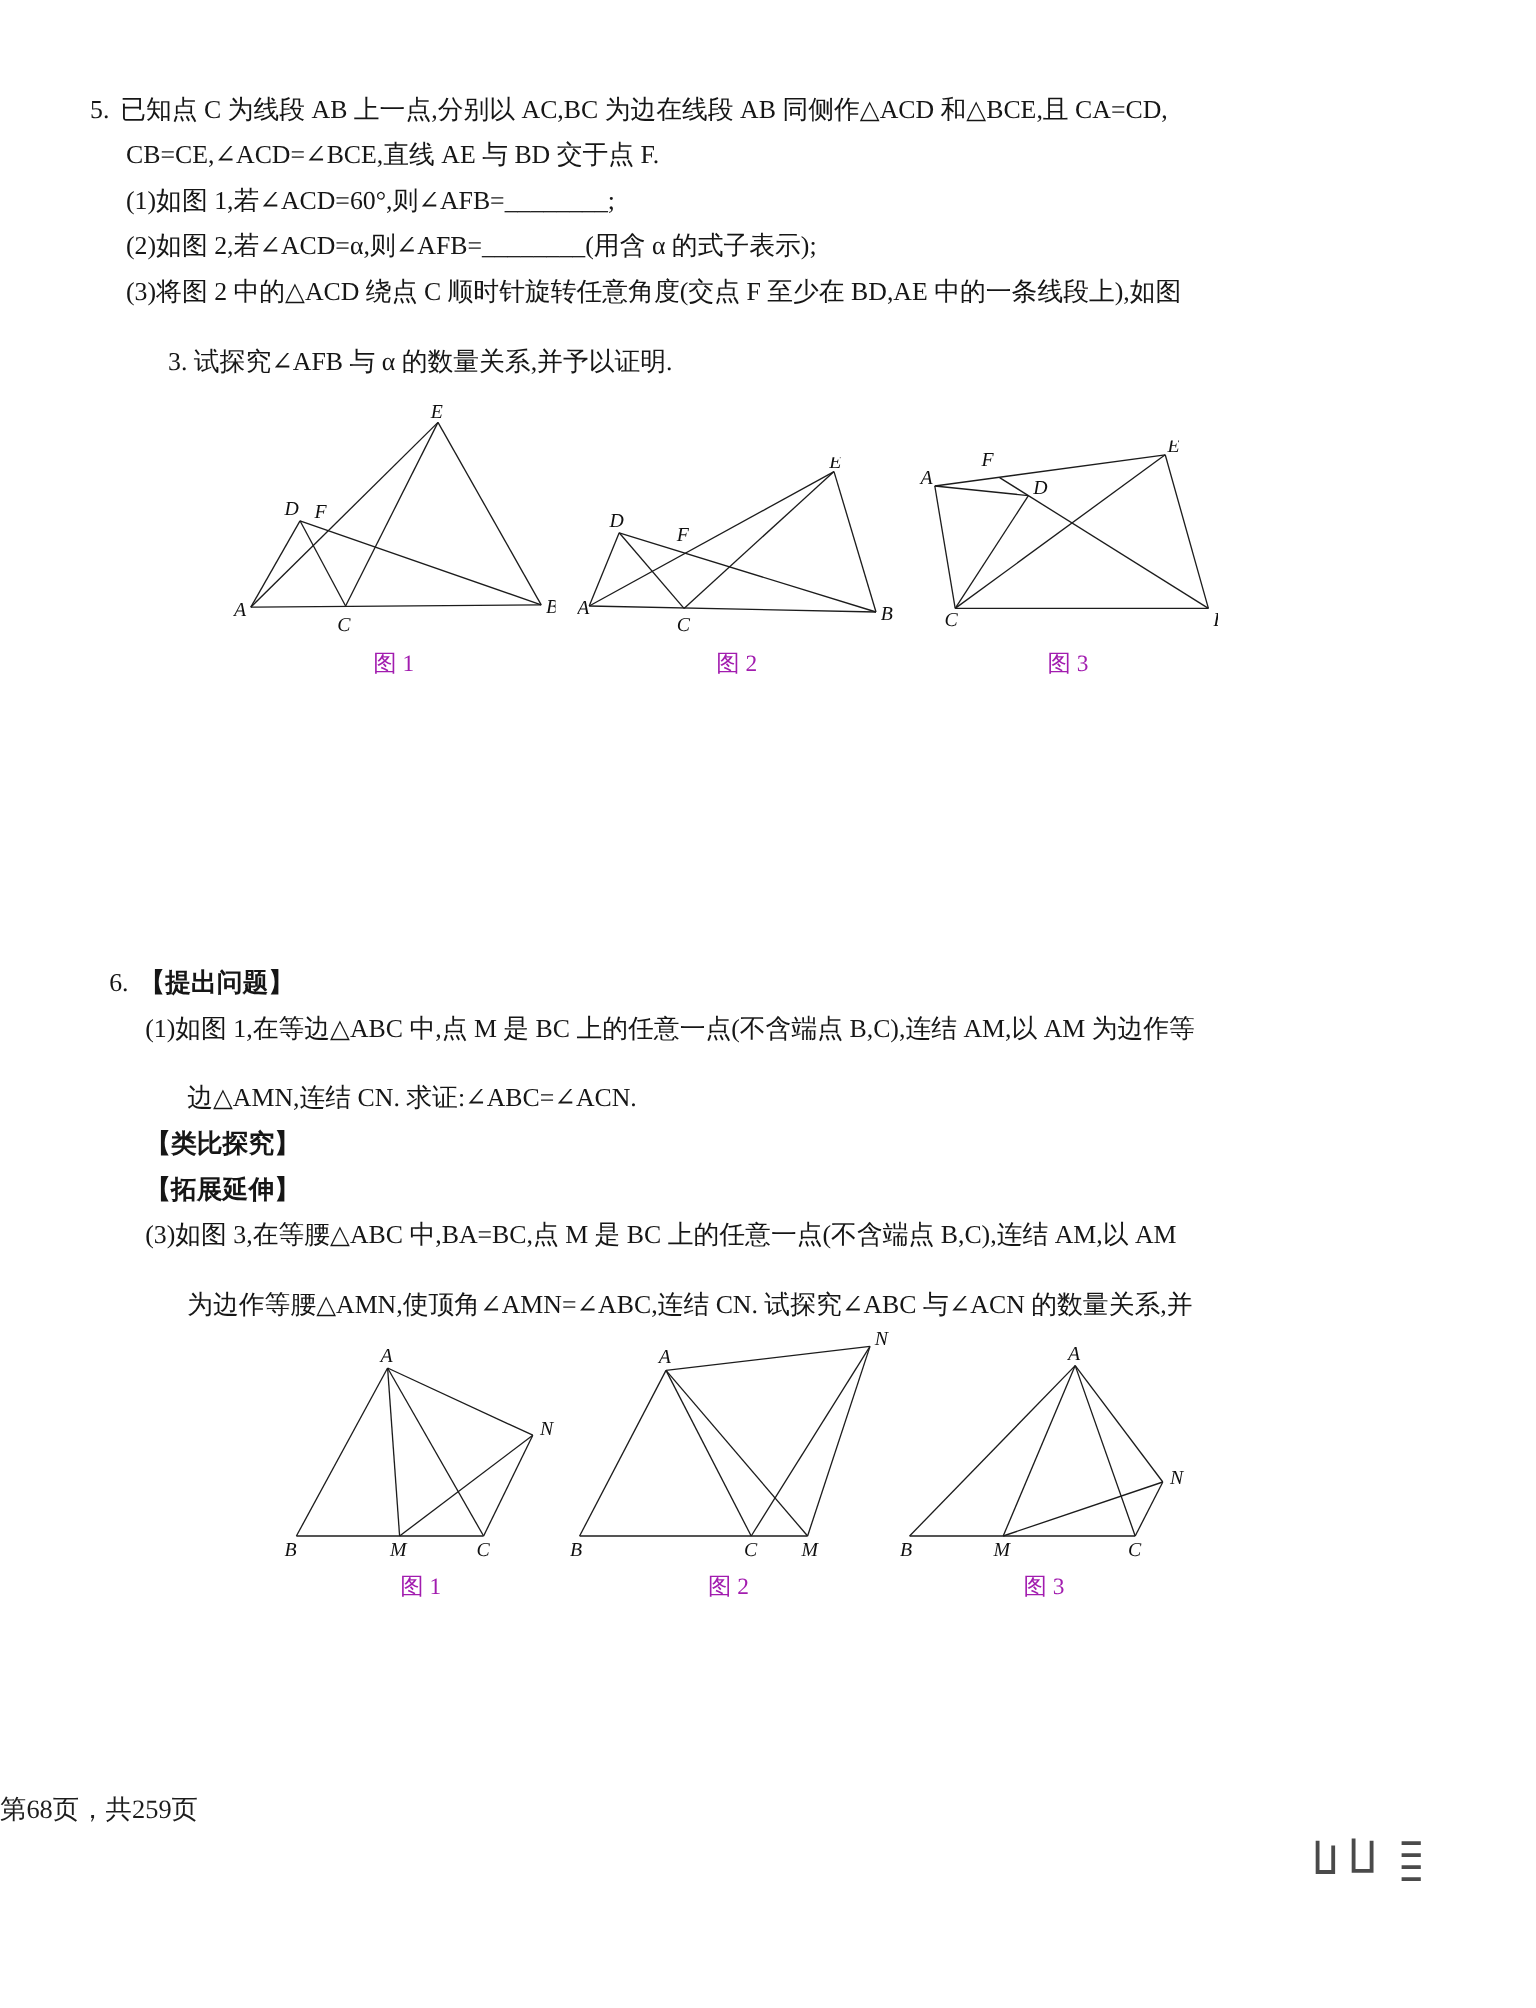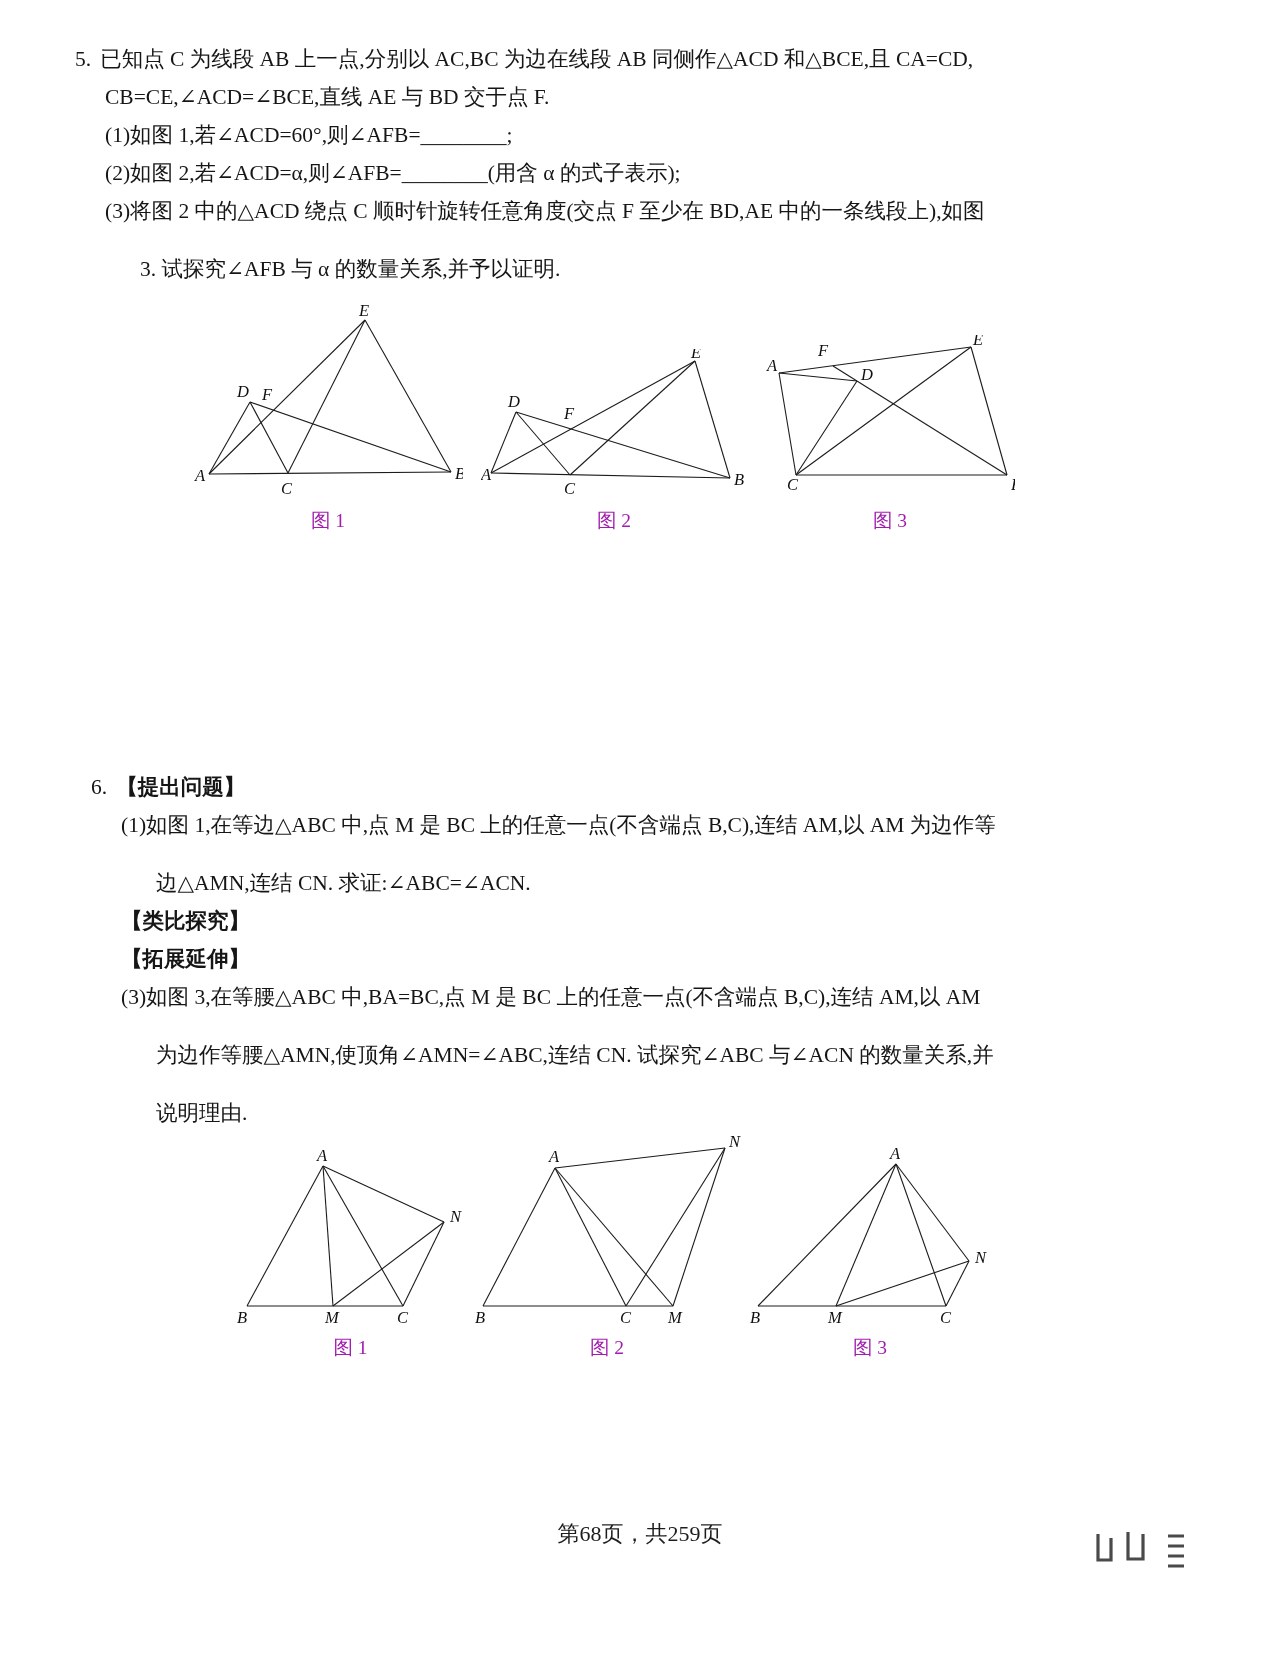--- a/index.html
+++ b/index.html
@@ -16,21 +16,21 @@
     -webkit-font-smoothing: antialiased;
   }
   .content {
     padding-top: 40px;
   }
   .line {
     font-size: 21.5px;
     line-height: 38px;
     white-space: nowrap;
   }
-  .ind1 { padding-left: 75px; }   
+  .ind1 { padding-left: 75px; margin-top: 32px; }   
   .ind2 { padding-left: 105px; }  
   .ind3 { padding-left: 140px; margin-top: 20px; }  
   .pnum { margin-right: 9px; }
   .bhead { font-weight: bold; }
 
   .figrow {
     display: flex;
     align-items: flex-end;
   }
   .figrow5 {
@@ -61,21 +61,20 @@
     fill: #101010;
   }
   figcaption.cap {
     margin-top: 8px;
     font-size: 19.5px;
     color: #a21caf;
   }
   .prob6 { margin-top: 234px; padding-left: 16px; }
   .footer {
     margin-top: 158px;
-    text-align: center;
     font-size: 22px;
     color: #1d1d1d;
   }
   .watermark {
     position: absolute;
     left: 1088px;
     top: 1528px;
   }
   .watermark path { stroke: #4a4a4a; fill: none; }
 </style>
@@ -162,21 +161,20 @@
   </div>
 
   <section class="prob6">
     <div class="line ind1"><span class="pnum">6.</span><span class="bhead">【提出问题】</span></div>
     <div class="line ind2">(1)如图 1,在等边△ABC 中,点 M 是 BC 上的任意一点(不含端点 B,C),连结 AM,以 AM 为边作等</div>
     <div class="line ind3">边△AMN,连结 CN.  求证:∠ABC=∠ACN.</div>
     <div class="line ind2 bhead">【类比探究】</div>
     <div class="line ind2 bhead">【拓展延伸】</div>
     <div class="line ind2">(3)如图 3,在等腰△ABC 中,BA=BC,点 M 是 BC 上的任意一点(不含端点 B,C),连结 AM,以 AM</div>
     <div class="line ind3">为边作等腰△AMN,使顶角∠AMN=∠ABC,连结 CN.  试探究∠ABC 与∠ACN 的数量关系,并</div>
-    <div class="line ind3">说明理由.</div>
   </section>
 
   <div class="figrow figrow6">
 
     <figure class="fig">
       <svg width="235" height="178" viewBox="0 0 235 178">
         <g class="strokes">
           <line x1="14" y1="158" x2="170" y2="158"></line>
           <line x1="90" y1="18" x2="14" y2="158"></line>
           <line x1="90" y1="18" x2="170" y2="158"></line>

